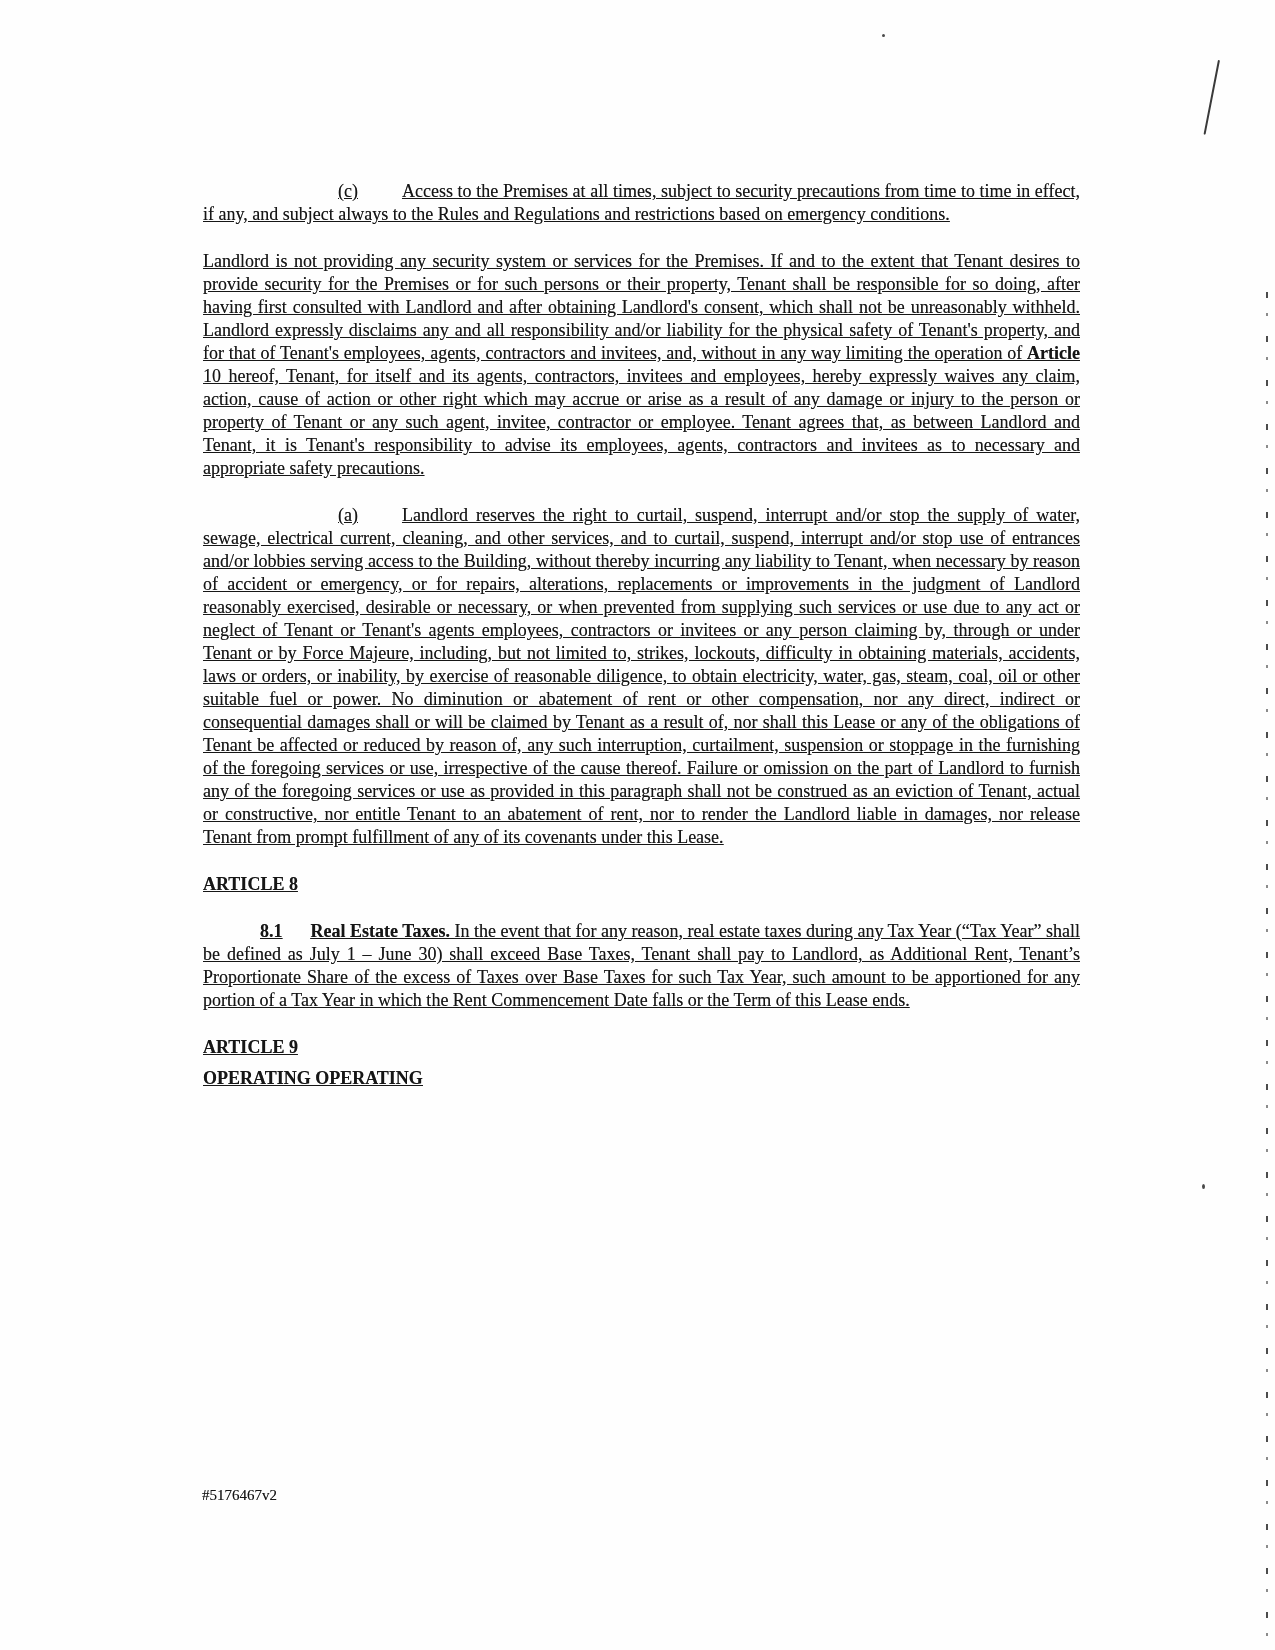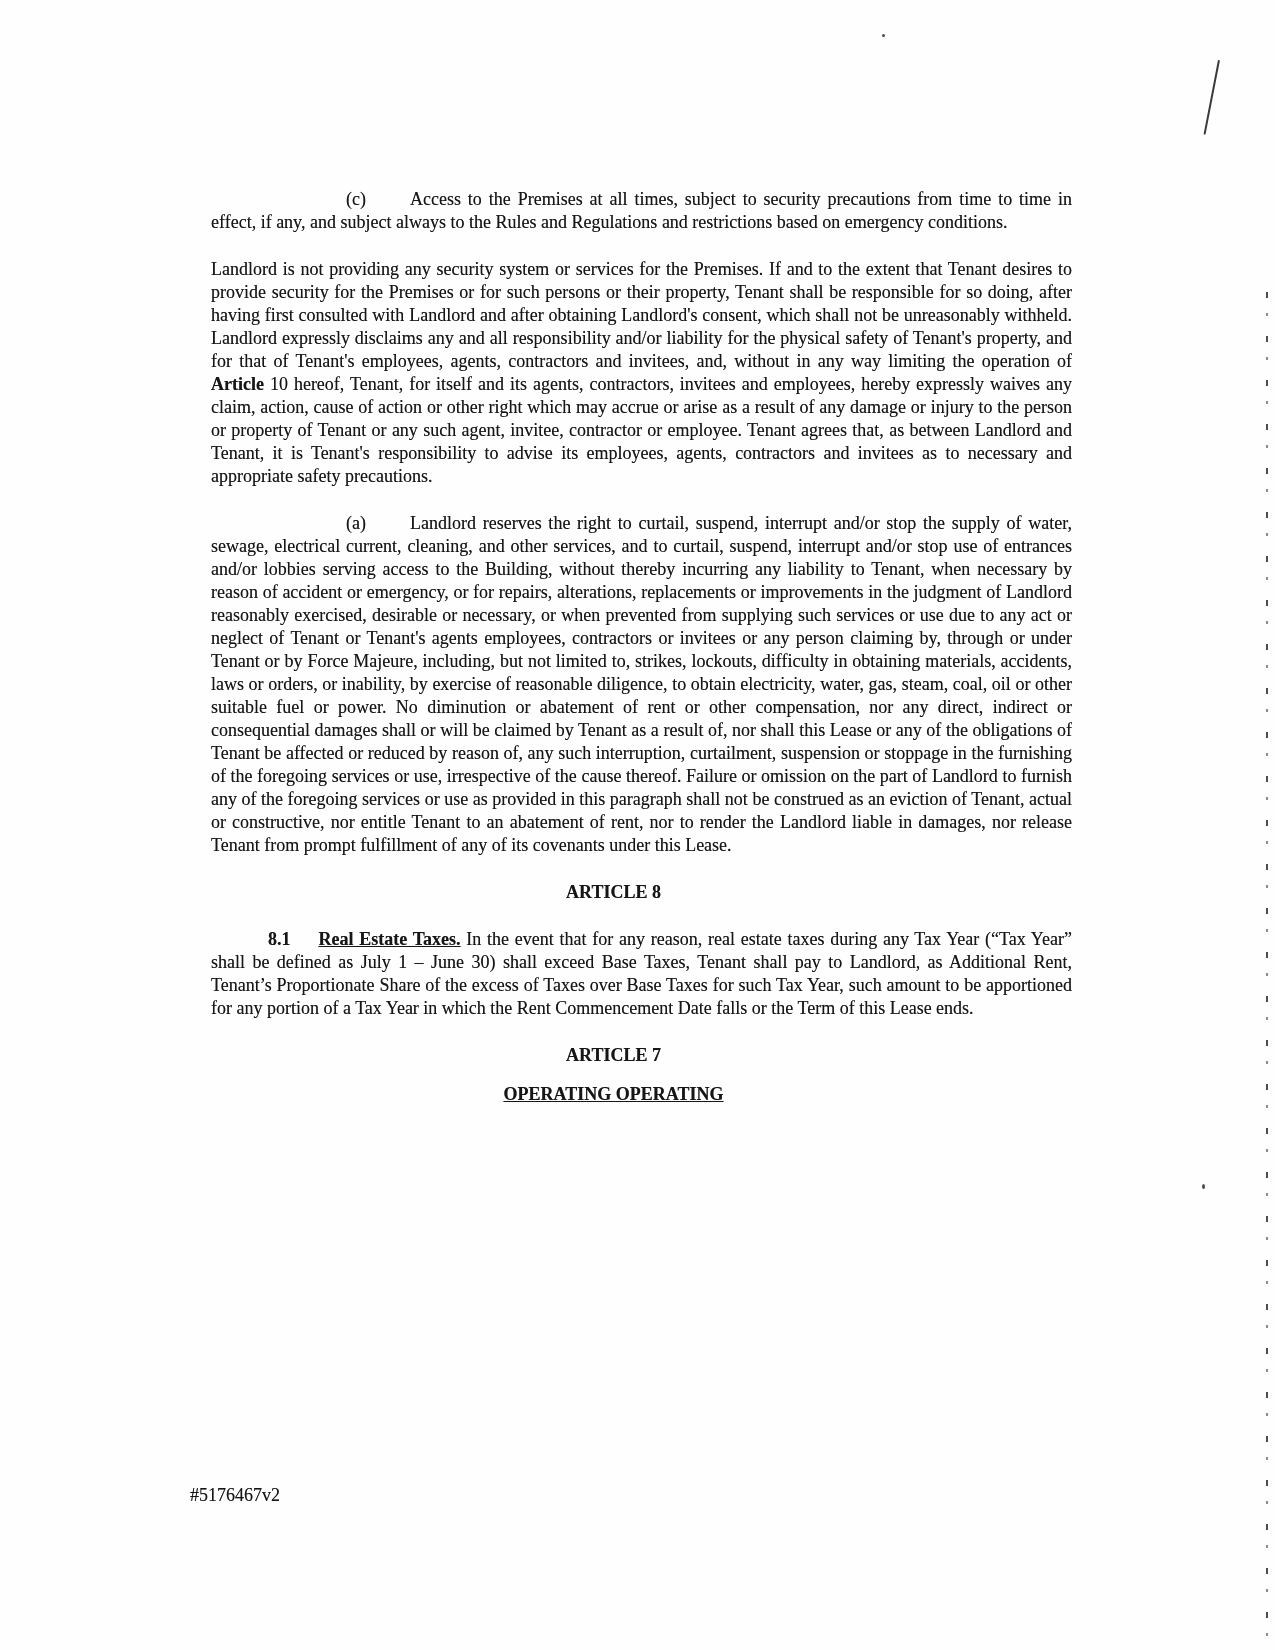--- a/index.html
+++ b/index.html
@@ -15,40 +15,40 @@
   }
   .content {
     position: absolute;
     left: 195px;
     top: 172px;
     width: 893px;
     font-size: 18px;
     line-height: 23px;
     text-shadow: 0 0 0.6px rgba(20,20,20,0.55);
   }
-  p { margin: 16px; text-align: justify; }
+  p { margin: 8px; text-align: justify; text-decoration: underline; }
   .gap { margin-top: 24px; }
   .clause { text-indent: 135px; }
   .tab-wide { display: inline-block; width: 44px; }
   .tab-mid  { display: inline-block; width: 40px; }
   .tab-sm   { display: inline-block; width: 28px; }
   .section-line { text-indent: 57px; }
   b { font-weight: bold; }
   .u { text-decoration: underline; }
   .center-head {
-    text-align: center;
+    text-align: left;
     margin-right: 72px;
     font-weight: bold;
     text-indent: 0;
   }
   .footer-ref {
     position: absolute;
-    left: 190px;
+    left: 202px;
     top: 1486px;
-    font-size: 18px;
+    font-size: 15px;
     line-height: 18px;
     text-shadow: 0 0 0.6px rgba(20,20,20,0.5);
   }
   
   .diag-mark {
     position: absolute;
     left: 1218px;
     top: 60px;
     width: 2px;
     height: 76px;
@@ -92,20 +92,20 @@
 
     <p class="gap"><span>Landlord is not providing any security system or services for the Premises.  If and to the extent that Tenant desires to provide security for the Premises or for such persons or their property, Tenant shall be responsible for so doing, after having first consulted with Landlord and after obtaining Landlord's consent, which shall not be unreasonably withheld. Landlord expressly disclaims any and all responsibility and/or liability for the physical safety of Tenant's property, and for that of Tenant's employees, agents, contractors and invitees, and, without in any way limiting the operation of </span><b>Article</b><span> 10 hereof, Tenant, for itself and its agents, contractors, invitees and employees, hereby expressly waives any claim, action, cause of action or other right which may accrue or arise as a result of any damage or injury to the person or property of Tenant or any such agent, invitee, contractor or employee. Tenant agrees that, as between Landlord and Tenant, it is Tenant's responsibility to advise its employees, agents, contractors and invitees as to necessary and appropriate safety precautions.</span></p>
 
 
     <p class="clause gap"><span>(a)</span><span class="tab-wide"></span><span>Landlord reserves the right to curtail, suspend, interrupt and/or stop the supply of water, sewage, electrical current, cleaning, and other services, and to curtail, suspend, interrupt and/or stop use of entrances and/or lobbies serving access to the Building, without thereby incurring any liability to Tenant, when necessary by reason of accident or emergency, or for repairs, alterations, replacements or improvements in the judgment of Landlord reasonably exercised, desirable or necessary, or when prevented from supplying such services or use due to any act or neglect of Tenant or Tenant's agents employees, contractors or invitees or any person claiming by, through or under Tenant or by Force Majeure, including, but not limited to, strikes, lockouts, difficulty in obtaining materials, accidents, laws or orders, or inability, by exercise of reasonable diligence, to obtain electricity, water, gas, steam, coal, oil or other suitable fuel or power.  No diminution or abatement of rent or other compensation, nor any direct, indirect or consequential damages shall or will be claimed by Tenant as a result of, nor shall this Lease or any of the obligations of Tenant be affected or reduced by reason of, any such interruption, curtailment, suspension or stoppage in the furnishing of the foregoing services or use, irrespective of the cause thereof.  Failure or omission on the part of Landlord to furnish any of the foregoing services or use as provided in this paragraph shall not be construed as an eviction of Tenant, actual or constructive, nor entitle Tenant to an abatement of rent, nor to render the Landlord liable in damages, nor release Tenant from prompt fulfillment of any of its covenants under this Lease.</span></p>
 
     <p class="center-head gap">ARTICLE 8</p>
 
     <p class="section-line gap"><b>8.1</b><span class="tab-sm"></span><b class="u">Real Estate Taxes.</b><span> In the event that for any reason, real estate taxes during any Tax Year (“Tax Year” shall be defined as July 1 – June 30) shall exceed Base Taxes, Tenant shall pay to Landlord, as Additional Rent, Tenant’s Proportionate Share of the excess of Taxes over Base Taxes for such Tax Year, such amount to be apportioned for any portion of a Tax Year in which the Rent Commencement Date falls or the Term of this Lease ends.</span></p>
 
-    <p class="center-head gap">ARTICLE 7</p>
+    <p class="center-head gap">ARTICLE 9</p>
     <p class="center-head"><span class="u">OPERATING OPERATING</span></p>
 
   </div>
 
   <div class="footer-ref">#5176467v2</div>
 
 </div>
 
 </body></html>

